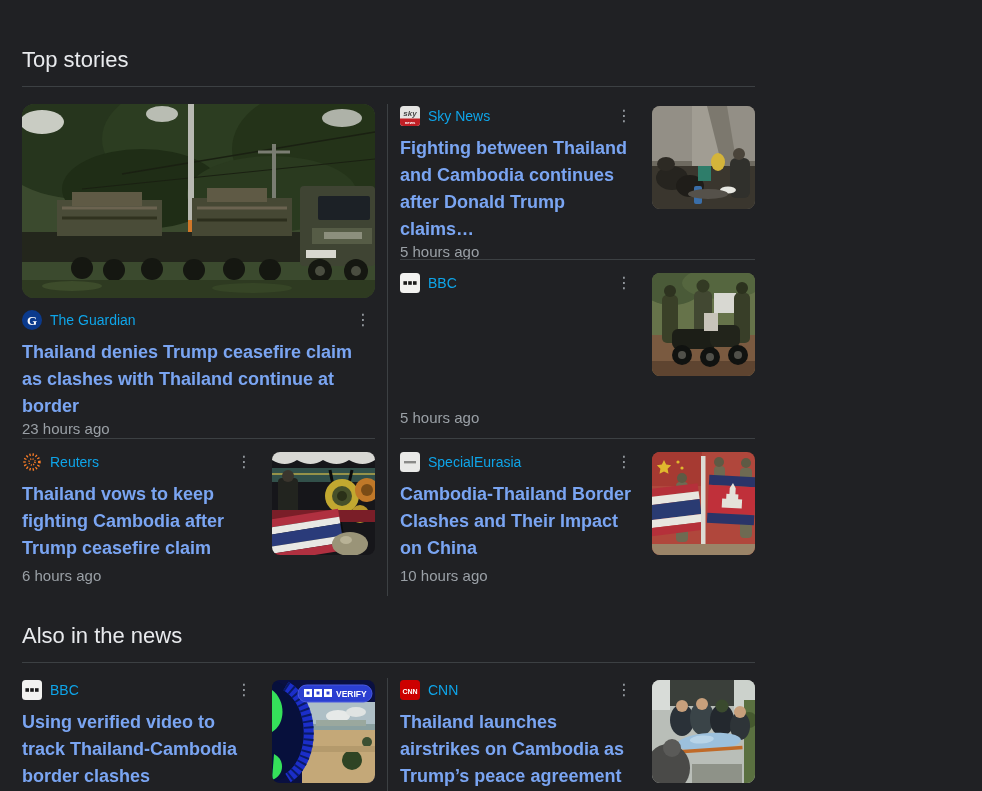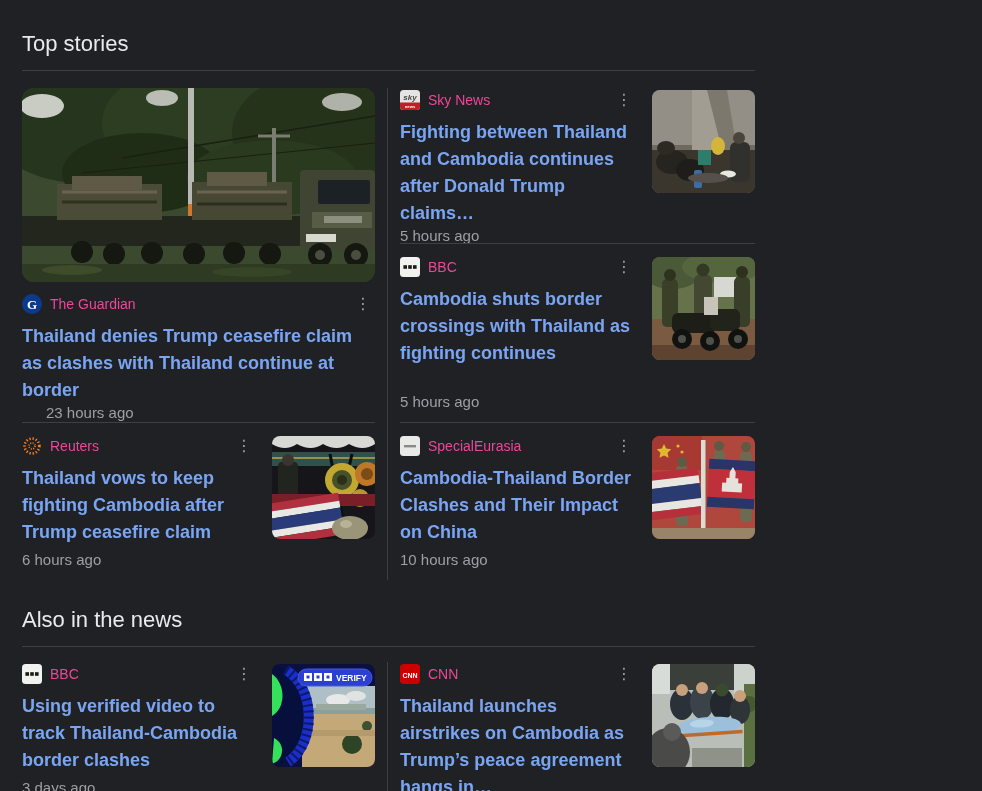--- a/index.html
+++ b/index.html
@@ -4,21 +4,21 @@
 <style>
   html,body{margin:0;padding:0;background:#202124;}
   .page{
     position:relative;width:982px;height:791px;overflow:hidden;
     background:#202124;
     font-family:"Liberation Sans","DejaVu Sans",sans-serif;
     -webkit-font-smoothing:antialiased;
   }
   .content{margin-left:22px;width:733px;}
   .section-title{
-    margin:0;padding-top:30px;font-size:22px;font-weight:400;
+    margin:0;padding-top:46px;font-size:22px;font-weight:400;
     color:#e8eaed;line-height:28px;
   }
   .section-title.also{padding-top:26px;}
   .hrule{border:none;border-top:1px solid #3c4043;margin:12px 0 0 0;}
   .twocol{display:flex;margin-top:17px;align-items:stretch;}
   .twocol.bottom{margin-top:15px;}
   .col-left{width:353px;flex:none;display:flex;flex-direction:column;}
   .vdiv{width:1px;background:#3c4043;margin:0 12px;flex:none;}
   .col-right{flex:1;min-width:0;display:flex;flex-direction:column;}
   .inner-rule{border:none;border-top:1px solid #3c4043;margin:0;}
@@ -31,34 +31,34 @@
   
   .card{display:flex;gap:16px;padding-top:13px;box-sizing:border-box;}
   .card.first{padding-top:2px;}
   .card.h155{height:155px;} .card.h178{height:178px;} .card.h157{height:157px;} .card.h146{height:146px;}
   .card-text{flex:1;min-width:0;display:flex;flex-direction:column;}
 
   .source-row{display:flex;align-items:center;height:20px;flex:none;}
   .lead-card .source-row{margin-top:12px;}
   .src-icon{width:20px;height:20px;flex:none;display:block;}
   .src-icon svg{display:block;width:20px;height:20px;}
-  .src-name{margin-left:8px;font-size:14px;color:#ec4899;white-space:nowrap;}
+  .src-name{margin-left:8px;font-size:14px;color:#0ea5e9;white-space:nowrap;}
   .menu-btn{
     margin-left:auto;background:none;border:none;padding:0 4px;
     color:#9aa0a6;font-size:16px;line-height:20px;cursor:pointer;flex:none;
     font-family:inherit;
   }
   .headline{
     margin:9px 0 0 0;font-size:18px;font-weight:700;line-height:27px;
     color:#7aa5f2;cursor:pointer;
   }
   .time{
     margin-top:auto;padding-bottom:12px;font-size:15px;color:#9aa0a6;flex:none;
   }
-  .lead-card .time{padding-bottom:14px;margin-left:24px;}
+  .lead-card .time{padding-bottom:14px;}
   .thumb{
     width:103px;height:103px;border-radius:8px;overflow:hidden;flex:none;cursor:pointer;
   }
   .thumb svg{display:block;width:100%;height:100%;}
 </style>
 </head>
 <body>
 
 <div class="page">
   <div class="content">
@@ -231,21 +231,20 @@
                 <svg viewBox="0 0 20 20">
                   <rect width="20" height="20" rx="3.5" fill="#f2f2f0"></rect>
                   <rect x="3.4" y="8.2" width="3.6" height="3.6" fill="#1a1a1a"></rect>
                   <rect x="8.2" y="8.2" width="3.6" height="3.6" fill="#1a1a1a"></rect>
                   <rect x="13" y="8.2" width="3.6" height="3.6" fill="#1a1a1a"></rect>
                 </svg>
               </span>
               <span class="src-name">BBC</span>
               <button class="menu-btn">⋮</button>
             </div>
-            <h3 class="headline">Cambodia shuts border crossings with Thailand as fighting continues</h3>
             <div class="time">5 hours ago</div>
           </div>
           <div class="thumb">
             <svg viewBox="0 0 103 103" preserveAspectRatio="none">
               <rect width="103" height="103" fill="#66734a"></rect>
               <ellipse cx="20" cy="14" rx="30" ry="18" fill="#4a5a38"></ellipse>
               <ellipse cx="70" cy="10" rx="40" ry="16" fill="#55663f"></ellipse>
               <rect x="0" y="62" width="103" height="41" fill="#7a5a40"></rect>
               <rect x="0" y="88" width="103" height="15" fill="#5e4430"></rect>
               <rect x="62" y="20" width="22" height="20" fill="#d8d8d2"></rect>

